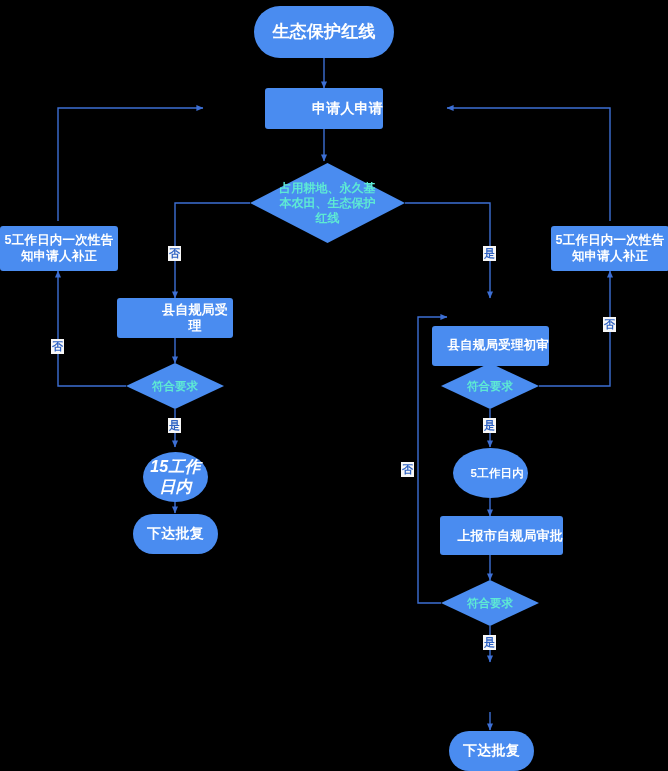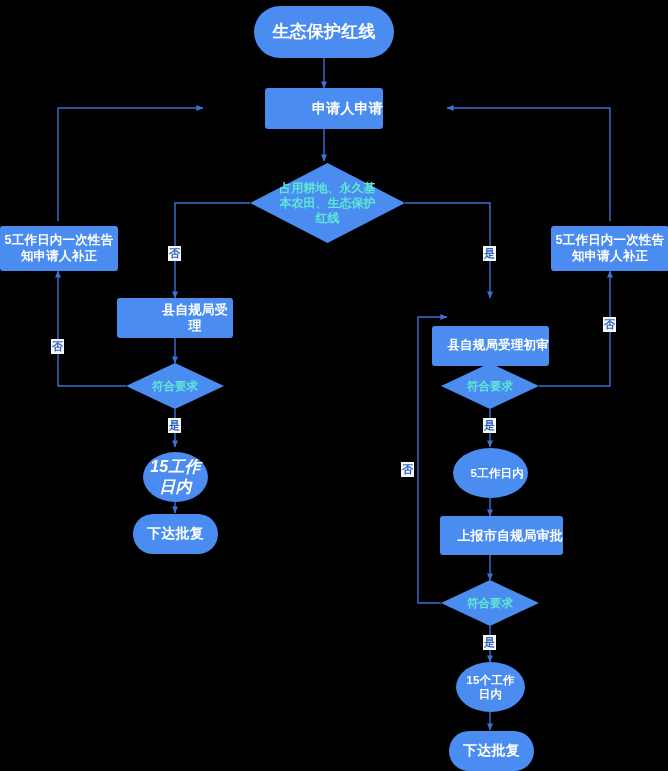--- a/index.html
+++ b/index.html
@@ -191,23 +191,20 @@
 
   <div class="node process" style="left:429px; top:516px; width:123px; height:39px; font-size:13px;margin-left:11px;">
     <span>上报市自规局审批</span>
   </div>
 
   <div class="diamond-wrap" style="left:441px; top:580px; width:98px; height:46px;">
     <div class="diamond-shape"></div>
     <div class="diamond-label" style="font-size:11.5px;">符合要求</div>
   </div>
 
-  <div class="node ellipse" style="left:456px; top:662px; width:69px; height:50px; font-size:11.5px; padding:0 6px;">
-    <span>15个工作日内</span>
-  </div>
 
   <div class="node terminator" style="left:449px; top:731px; width:85px; height:40px; font-size:14px;">
     <span>下达批复</span>
   </div>
 
   <div class="edge-label" style="left:168px; top:246px;">否</div>
   <div class="edge-label" style="left:483px; top:246px;">是</div>
   <div class="edge-label" style="left:51px; top:339px;">否</div>
   <div class="edge-label" style="left:168px; top:418px;">是</div>
   <div class="edge-label" style="left:603px; top:317px;">否</div>

